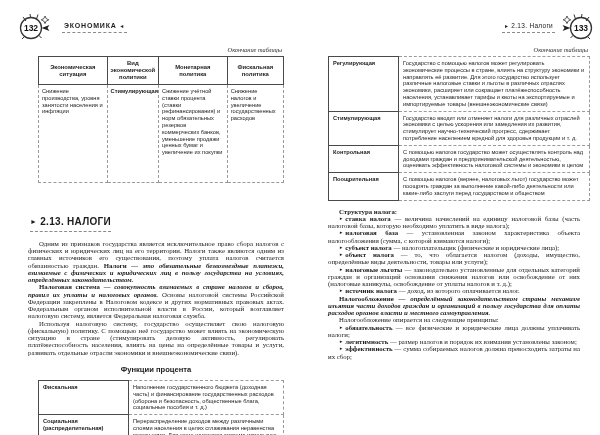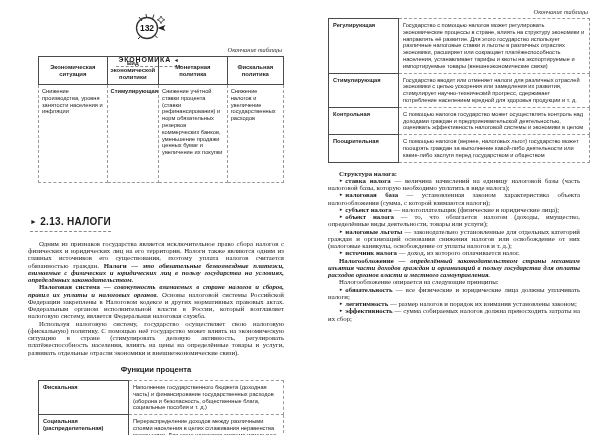--- a/index.html
+++ b/index.html
@@ -5,21 +5,21 @@
   * { margin:0; padding:0; box-sizing:border-box; }
   html,body { width:600px; height:435px; background:#ffffff; overflow:hidden;
               font-family:"Liberation Serif", serif; color:#1c1c1c; }
   .spread { position:relative; width:600px; height:435px; background:#ffffff; }
   .page { position:absolute; top:8px; }
   .page-left  { left:28px;  width:256px; }
   .page-right { left:328px; width:262px; }
 
   
   .hdr { display:flex; align-items:center; height:38px; }
-  .hdr-left { margin-left:-14px; gap:10px;flex-direction:column; }
+  .hdr-left { margin-left:-14px; gap:10px; }
   .hdr-right { justify-content:flex-end; margin-right:-8px; gap:5px; }
   .badge { flex:0 0 auto; }
   .hdr-title { font-family:"Liberation Sans", sans-serif; font-size:7px; font-weight:bold;
                letter-spacing:.8px; border-bottom:1px dashed #8a8a8a; padding:0 2px 3px 2px; }
   .hdr-title-right { font-family:"Liberation Sans", sans-serif; font-size:6.5px; font-weight:normal;
                letter-spacing:.3px; border-bottom:1px dashed #8a8a8a; padding:0 2px 3px 2px; }
   .hdr-arrow { font-size:5px; color:#222; }
 
   .cont-note { text-align:right; font-style:italic; font-size:6.3px; margin:0 2px 3px 0; color:#2a2a2a; }
 
@@ -126,20 +126,30 @@
       <tr>
         <td class="term">Социальная (распределительная)</td>
         <td class="desc">Перераспределение доходов между различными слоями населения в целях сглаживания неравенства между ними. Для этого налоговая система использует различные ставки налогообложения, налоговые льготы и выплату социальных пособий (трансфертные платежи) малообеспеченным гражданам</td>
       </tr>
     </tbody>
       </table>
   </div>
 
   <div class="page page-right">
 
+    <div class="hdr hdr-right">
+      <span class="hdr-title-right"><span class="hdr-arrow">►</span> <span>2.13. Налоги</span></span>
+      <svg class="badge" width="38" height="38" viewBox="0 0 38 38">
+        <circle cx="21" cy="20" r="10.5" fill="none" stroke="#333" stroke-width="1.3"></circle>
+        <path d="M29 9 L26 13 M14 6.5 L15.5 11 M10.5 30 L13.5 27 M30 31 L27 28 M22 6 L21.5 9" stroke="#333" stroke-width="1" fill="none"></path>
+        <path d="M10.5 20 l-8 -3 l2 3 l-2 3 z" fill="#222"></path>
+        <path d="M7 8 l1.2 2.6 l2.6 1.2 l-2.6 1.2 l-1.2 2.6 l-1.2 -2.6 l-2.6 -1.2 l2.6 -1.2 z" fill="none" stroke="#333" stroke-width="0.8"></path>
+        <text x="21" y="23" text-anchor="middle" font-family="Liberation Sans, sans-serif" font-size="8.5" font-weight="bold" fill="#111">133</text>
+      </svg>
+    </div>
 
     <div class="cont-note">Окончание таблицы</div>
 
     <table class="def-table rp-table">
       <colgroup>
           <col style="width:70px">
           <col>
         </colgroup>
       <tbody>
           <tr>

